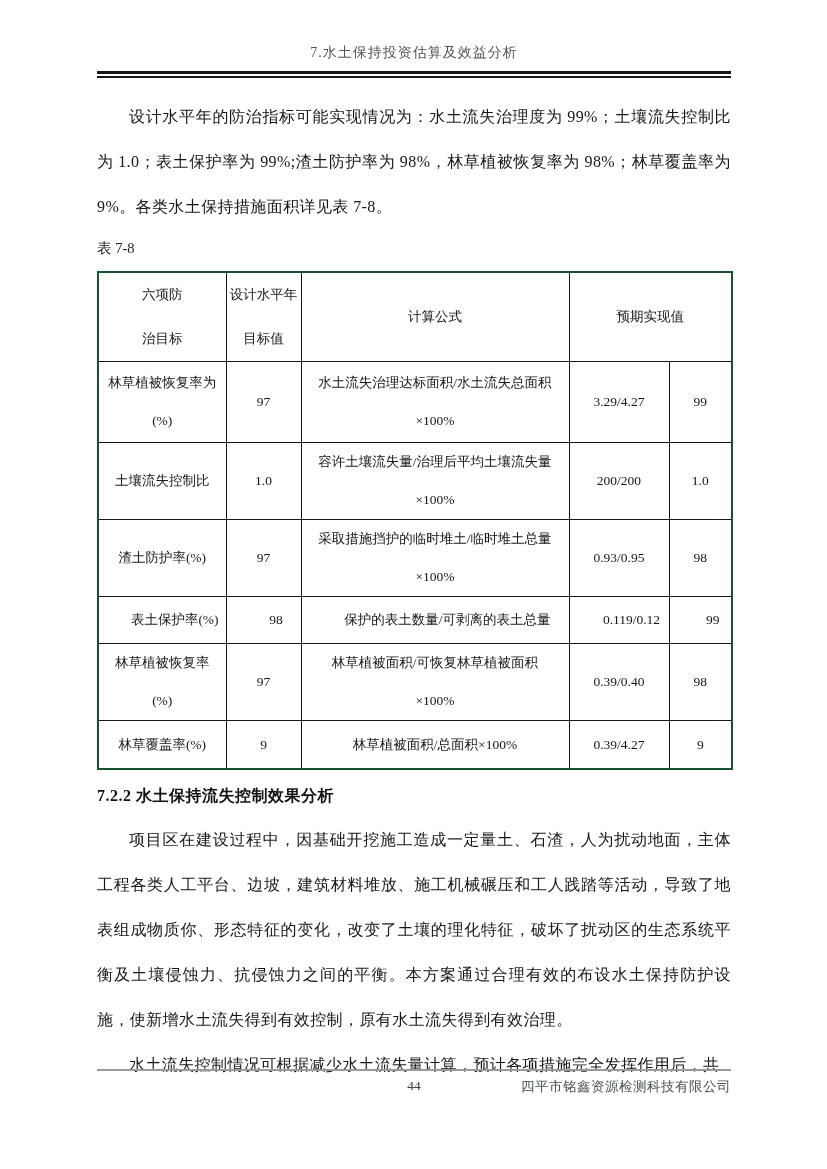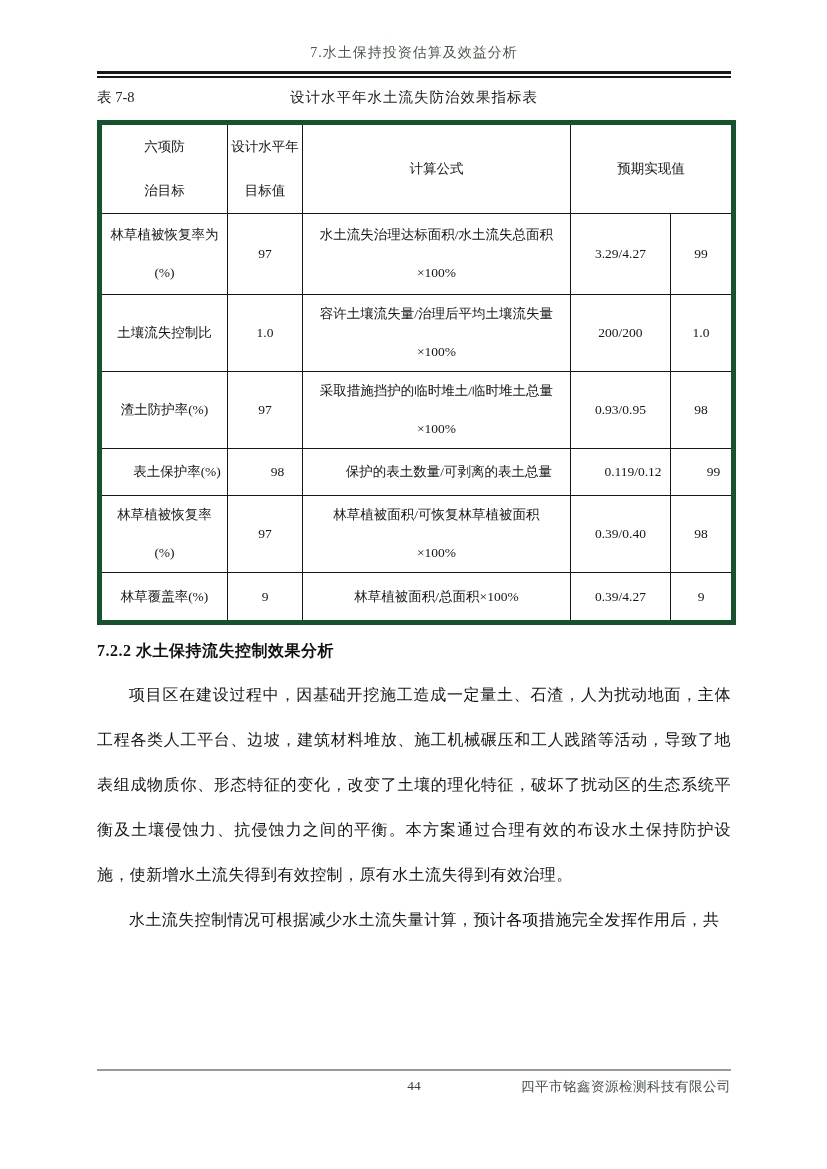--- a/index.html
+++ b/index.html
@@ -53,21 +53,21 @@
     font-size: 14.5px;
   }
   .table-label { position: absolute; left: 0; top: 0; }
   .table-title { display: block; text-align: center; letter-spacing: 1px; }
   
   table.indicators {
     margin-top: 8px;
     border-collapse: collapse;
     table-layout: fixed;
     width: 634px;
-    border: 5px solid #14532d;
+    border: 2px solid #14532d;
   }
   table.indicators td {
     border: 1px solid #161616;
     text-align: center;
     vertical-align: middle;
     font-size: 13.5px;
     padding: 0 2px;
     color: #161616;
   }
   table.indicators .ml span { display: block; line-height: 38px; }
@@ -105,24 +105,24 @@
 </style>
 </head>
 <body>
 
 <div class="page">
   <div class="content">
 
     <div class="header-title">7.水土保持投资估算及效益分析</div>
     <div class="double-rule"></div>
 
+    <p class="para indent intro">设计水平年的防治指标可能实现情况为：水土流失治理度为 99%；土壤流失控制比为 1.0；表土保护率为 99%;渣土防护率为 98%，林草植被恢复率为 98%；林草覆盖率为 9%。各类水土保持措施面积详见表 7-8。</p>
 
     <div class="table-caption">
       <span class="table-label">表 7-8</span>
-      <span class="table-title">设计水平年水土流失防治效果指标表</span>
     </div>
 
     <table class="indicators">
       <colgroup>
         <col style="width:128px">
           <col style="width:75px">
           <col style="width:268px">
           <col style="width:100px">
           <col style="width:63px">
       </colgroup>

